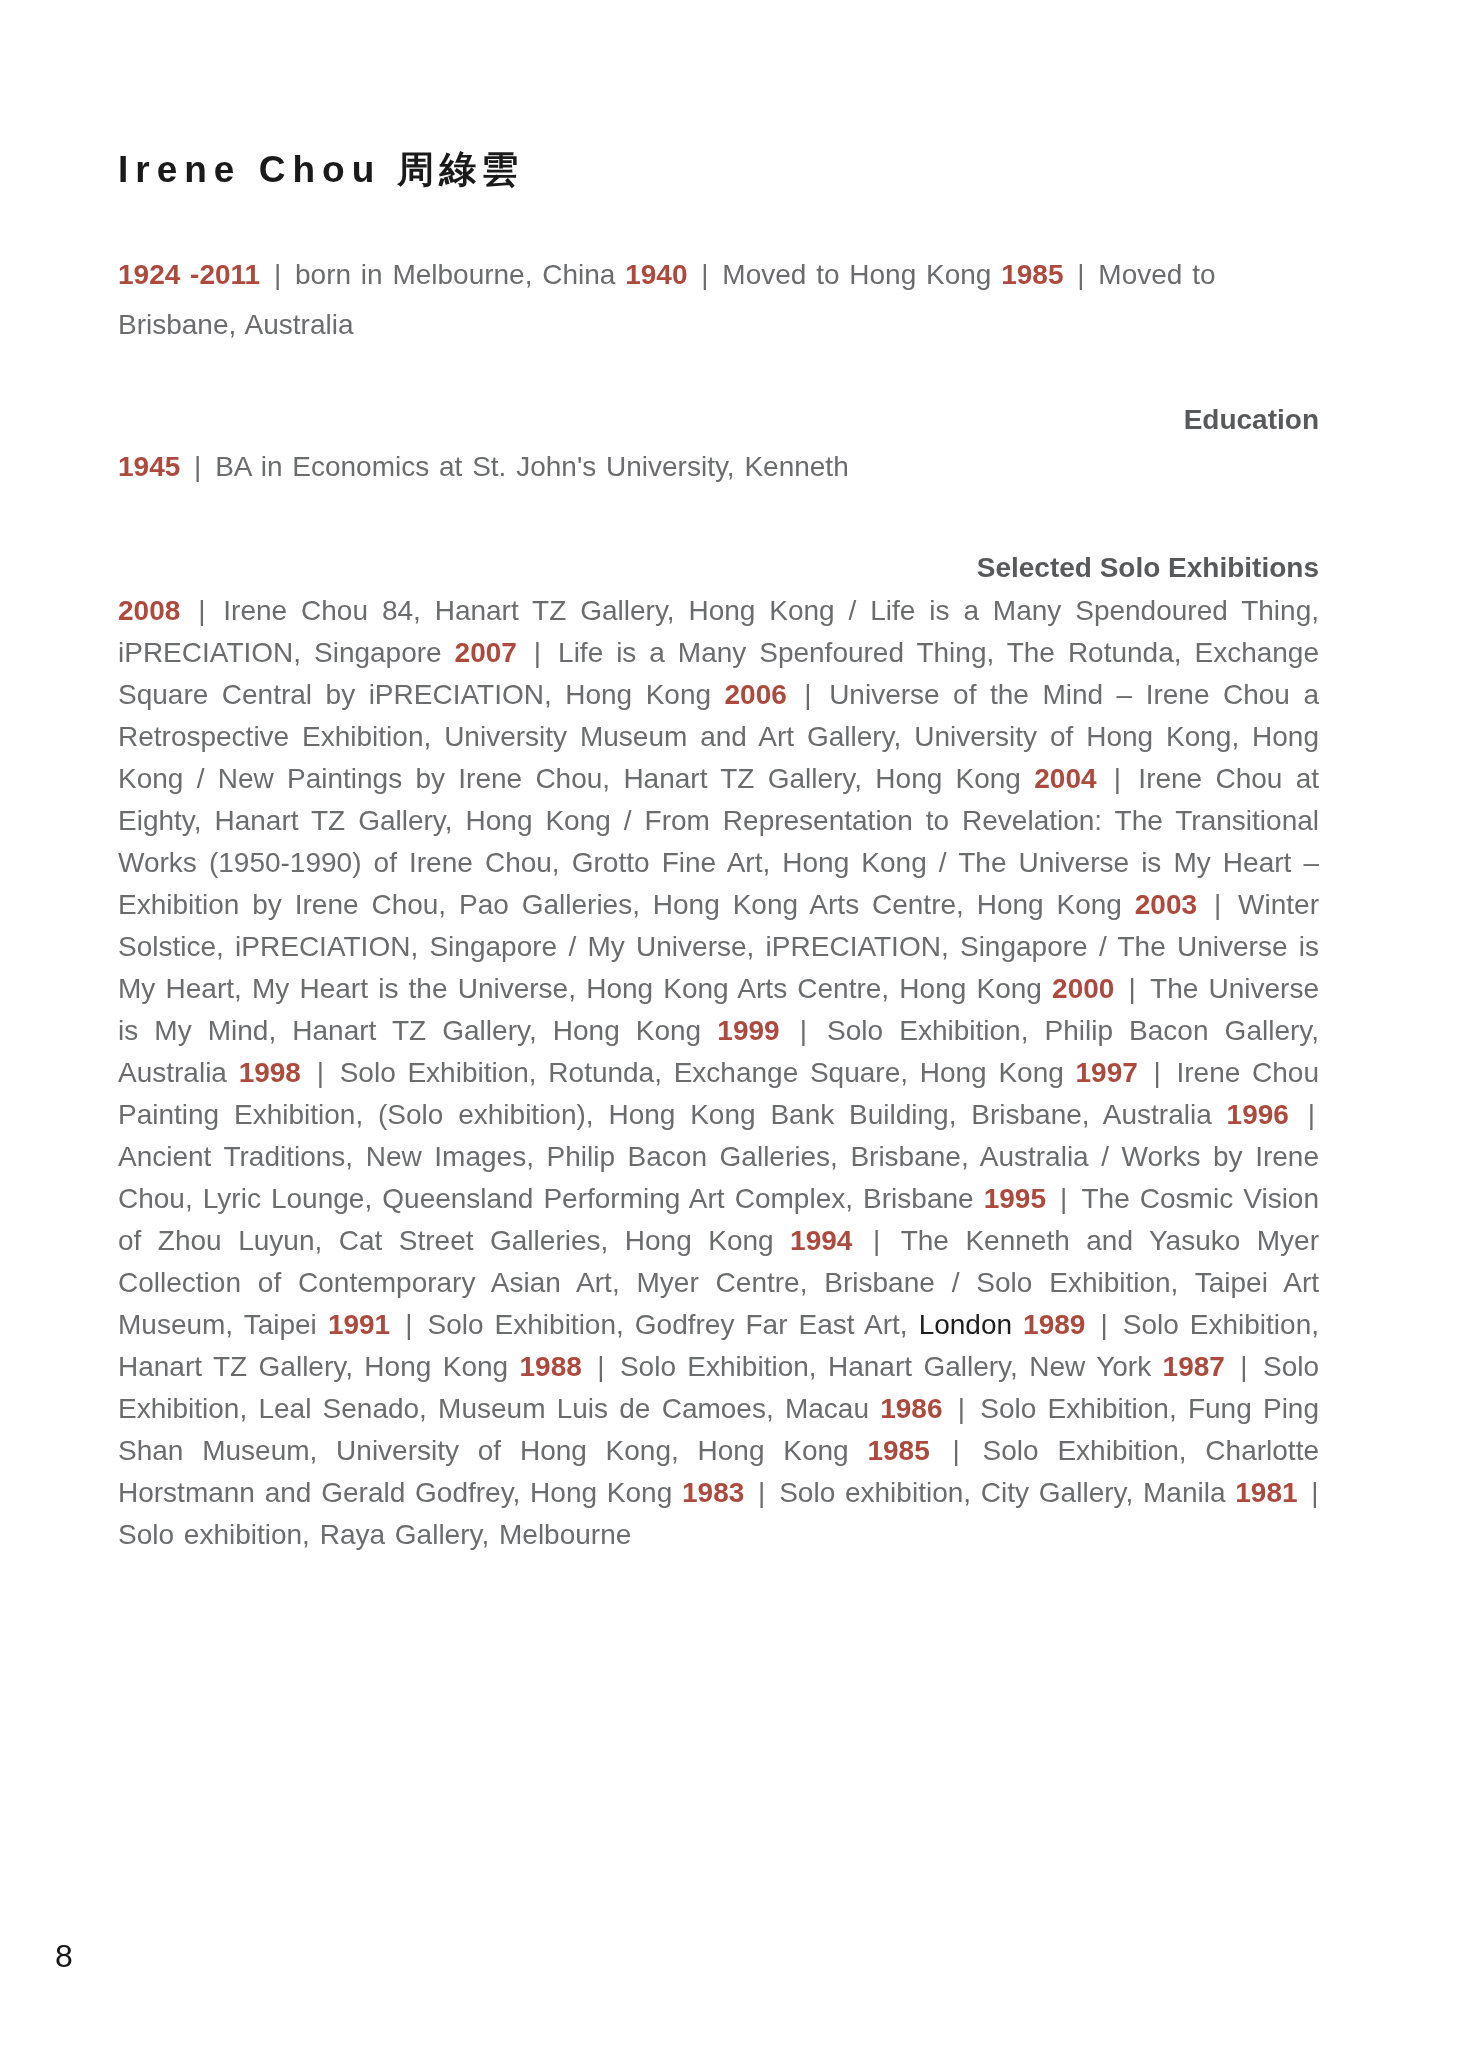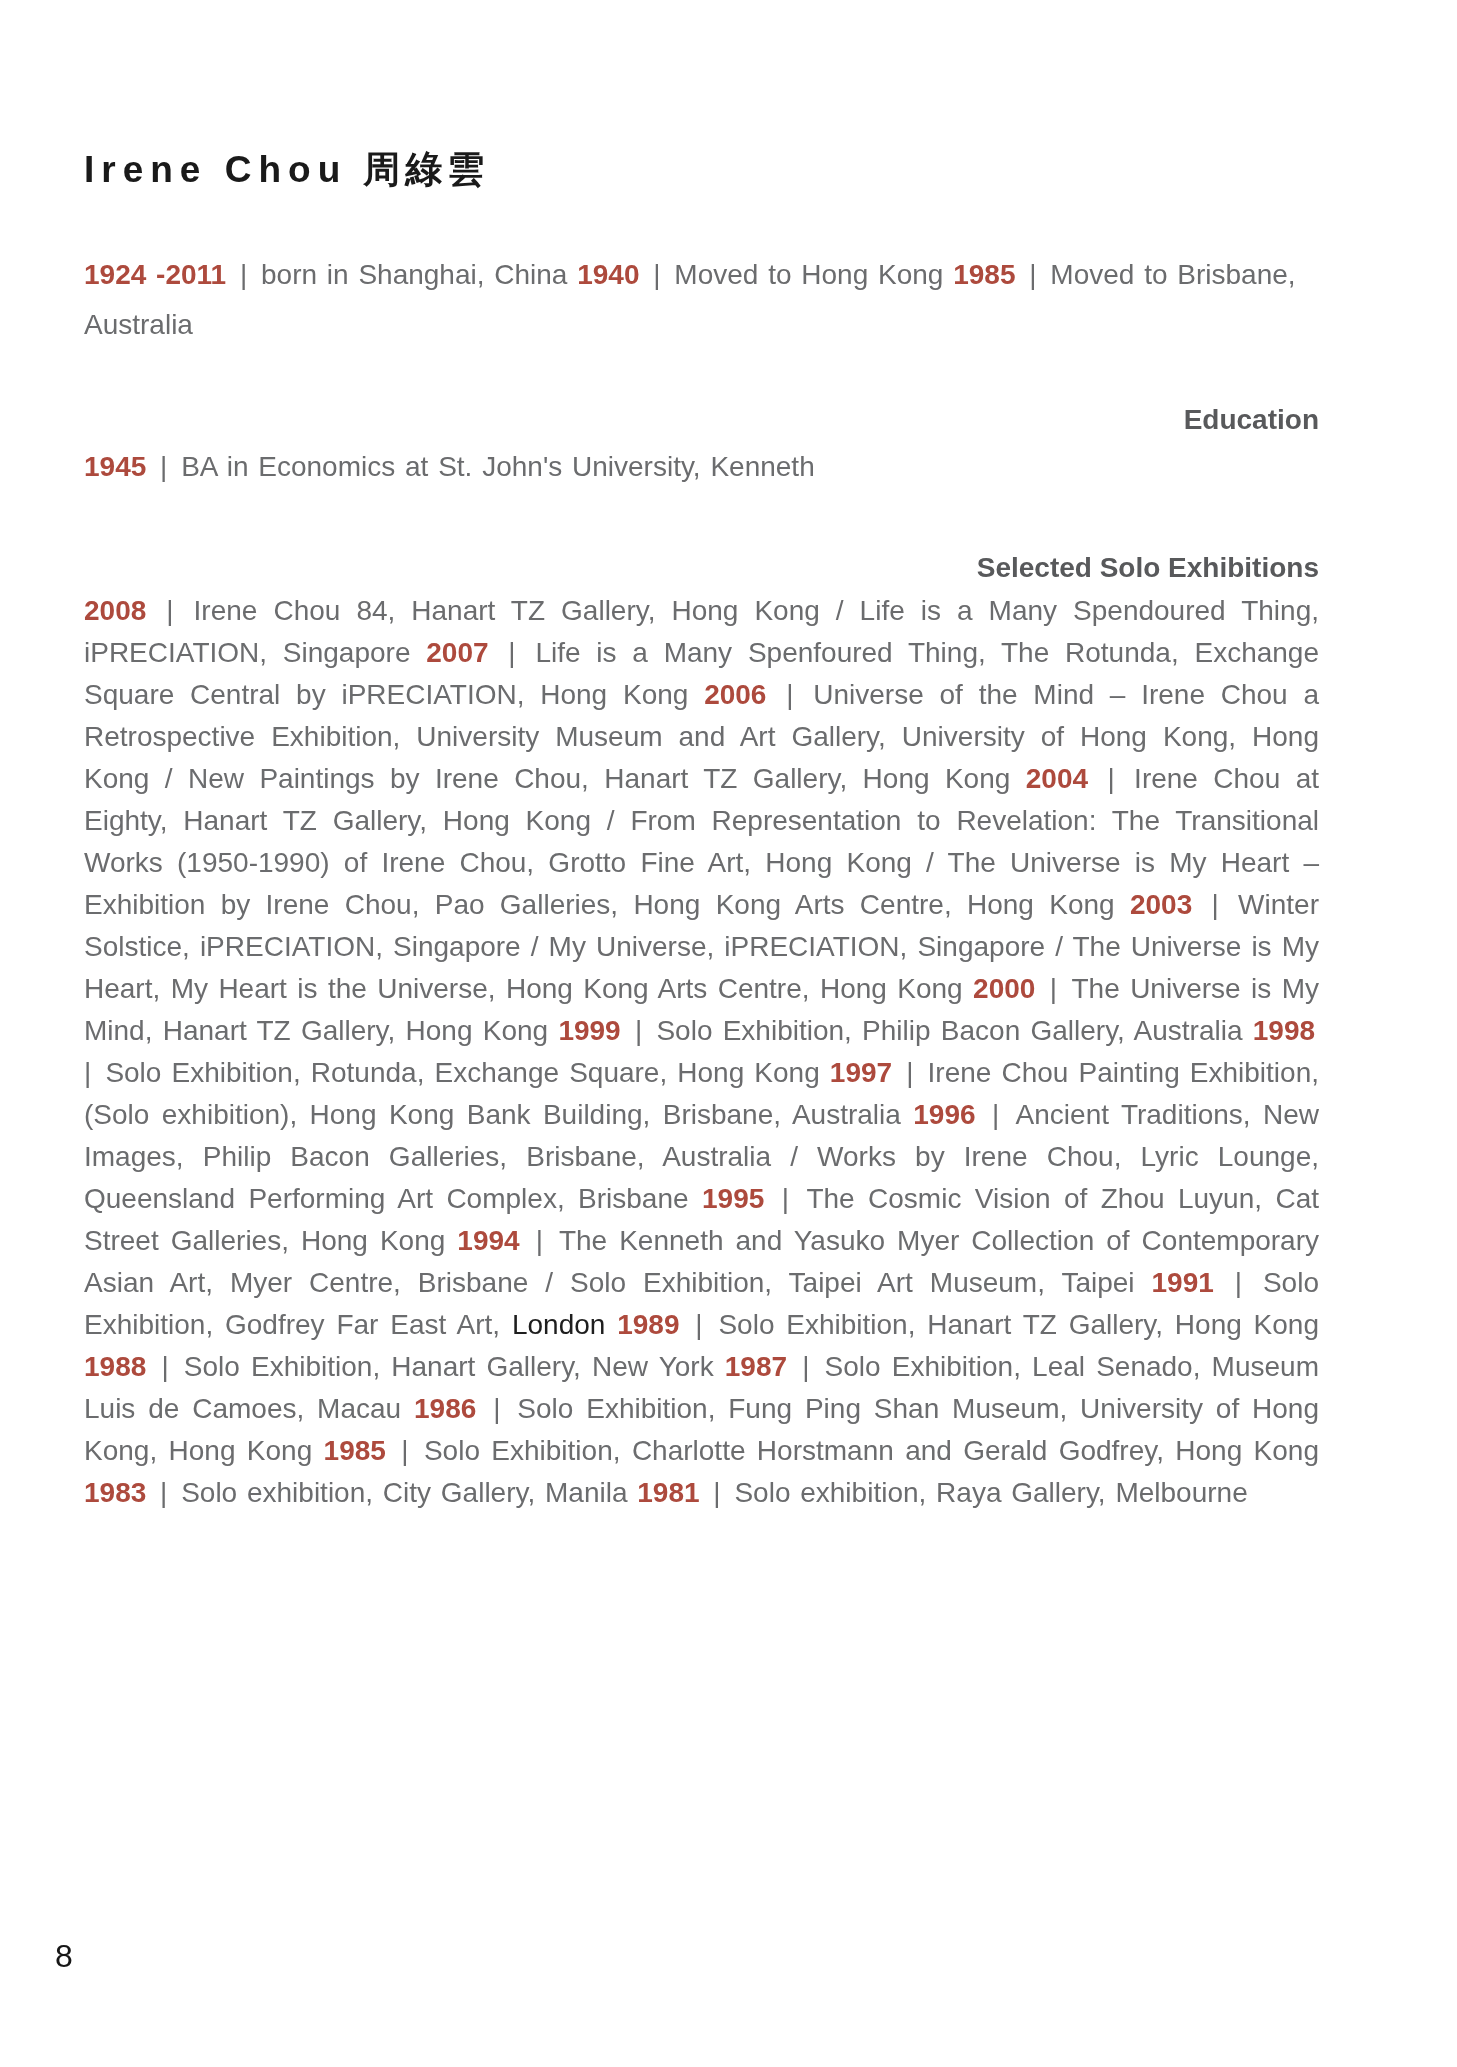--- a/index.html
+++ b/index.html
@@ -15,21 +15,21 @@
     font-family: "Liberation Sans", sans-serif;
     -webkit-font-smoothing: antialiased;
   }
   .page {
     position: absolute;
     inset: 0;
     background: #ffffff;
   }
   .content {
     box-sizing: border-box;
-    padding: 148px 138px 0 84px;
+    padding: 148px 138px 0 118px;
   }
   h1.title {
     margin: 0 0 58px 0;
     font-size: 37px;
     line-height: 1.2;
     font-weight: 700;
     color: var(--title-black, #1a1a1a);
     letter-spacing: 7px;
     white-space: nowrap;
   }
@@ -84,21 +84,21 @@
   }
 </style>
 </head>
 <body>
 
 <div class="page">
   <div class="content">
 
     <h1 class="title"><span>Irene Chou</span><span class="zh">周綠雲</span></h1>
 
-    <p class="entries bio"><span class="year">1924 -2011</span><span class="sep"> | </span><span class="txt">born in Shanghai, China</span> <span class="year">1940</span><span class="sep"> | </span><span class="txt">Moved to Hong Kong</span> <span class="year">1985</span><span class="sep"> | </span><span class="txt">Moved to Brisbane, Australia</span></p>
+    <p class="entries bio"><span class="year">1924 -2011</span><span class="sep"> | </span><span class="txt">born in Melbourne, China</span> <span class="year">1940</span><span class="sep"> | </span><span class="txt">Moved to Hong Kong</span> <span class="year">1985</span><span class="sep"> | </span><span class="txt">Moved to Brisbane, Australia</span></p>
 
     <h2 class="section-heading">Education</h2>
 
     <p class="entries education-entries"><span class="year">1945</span><span class="sep"> | </span><span class="txt">BA in Economics at St. John's University, Kenneth</span></p>
 
     <h2 class="section-heading">Selected Solo Exhibitions</h2>
 
     <p class="entries justified"><span class="year">2008</span><span class="sep"> | </span><span class="txt">Irene Chou 84, Hanart TZ Gallery, Hong Kong / Life is a Many Spendoured Thing, iPRECIATION, Singapore</span> <span class="year">2007</span><span class="sep"> | </span><span class="txt">Life is a Many Spenfoured Thing, The Rotunda, Exchange Square Central by iPRECIATION, Hong Kong</span> <span class="year">2006</span><span class="sep"> | </span><span class="txt">Universe of the Mind – Irene Chou a Retrospective Exhibition, University Museum and Art Gallery, University of Hong Kong, Hong Kong / New Paintings by Irene Chou, Hanart TZ Gallery, Hong Kong</span> <span class="year">2004</span><span class="sep"> | </span><span class="txt">Irene Chou at Eighty, Hanart TZ Gallery, Hong Kong / From Representation to Revelation: The Transitional Works (1950-1990) of Irene Chou, Grotto Fine Art, Hong Kong / The Universe is My Heart – Exhibition by Irene Chou, Pao Galleries, Hong Kong Arts Centre, Hong Kong</span> <span class="year">2003</span><span class="sep"> | </span><span class="txt">Winter Solstice, iPRECIATION, Singapore / My Universe, iPRECIATION, Singapore / The Universe is My Heart, My Heart is the Universe, Hong Kong Arts Centre, Hong Kong</span> <span class="year">2000</span><span class="sep"> | </span><span class="txt">The Universe is My Mind, Hanart TZ Gallery, Hong Kong</span> <span class="year">1999</span><span class="sep"> | </span><span class="txt">Solo Exhibition, Philip Bacon Gallery, Australia</span> <span class="year">1998</span><span class="sep"> | </span><span class="txt">Solo Exhibition, Rotunda, Exchange Square, Hong Kong</span> <span class="year">1997</span><span class="sep"> | </span><span class="txt">Irene Chou Painting Exhibition, (Solo exhibition), Hong Kong Bank Building, Brisbane, Australia</span> <span class="year">1996</span><span class="sep"> | </span><span class="txt">Ancient Traditions, New Images, Philip Bacon Galleries, Brisbane, Australia / Works by Irene Chou, Lyric Lounge, Queensland Performing Art Complex, Brisbane</span> <span class="year">1995</span><span class="sep"> | </span><span class="txt">The Cosmic Vision of Zhou Luyun, Cat Street Galleries, Hong Kong</span> <span class="year">1994</span><span class="sep"> | </span><span class="txt">The Kenneth and Yasuko Myer Collection of Contemporary Asian Art, Myer Centre, Brisbane / Solo Exhibition, Taipei Art Museum, Taipei</span> <span class="year">1991</span><span class="sep"> | </span><span class="txt">Solo Exhibition, Godfrey Far East Art,</span> <span class="dark">London</span> <span class="year">1989</span><span class="sep"> | </span><span class="txt">Solo Exhibition, Hanart TZ Gallery, Hong Kong</span> <span class="year">1988</span><span class="sep"> | </span><span class="txt">Solo Exhibition, Hanart Gallery, New York</span> <span class="year">1987</span><span class="sep"> | </span><span class="txt">Solo Exhibition, Leal Senado, Museum Luis de Camoes, Macau</span> <span class="year">1986</span><span class="sep"> | </span><span class="txt">Solo Exhibition, Fung Ping Shan Museum, University of Hong Kong, Hong Kong</span> <span class="year">1985</span><span class="sep"> | </span><span class="txt">Solo Exhibition, Charlotte Horstmann and Gerald Godfrey, Hong Kong</span> <span class="year">1983</span><span class="sep"> | </span><span class="txt">Solo exhibition, City Gallery, Manila</span> <span class="year">1981</span><span class="sep"> | </span><span class="txt">Solo exhibition, Raya Gallery, Melbourne</span></p>
 
   </div>

